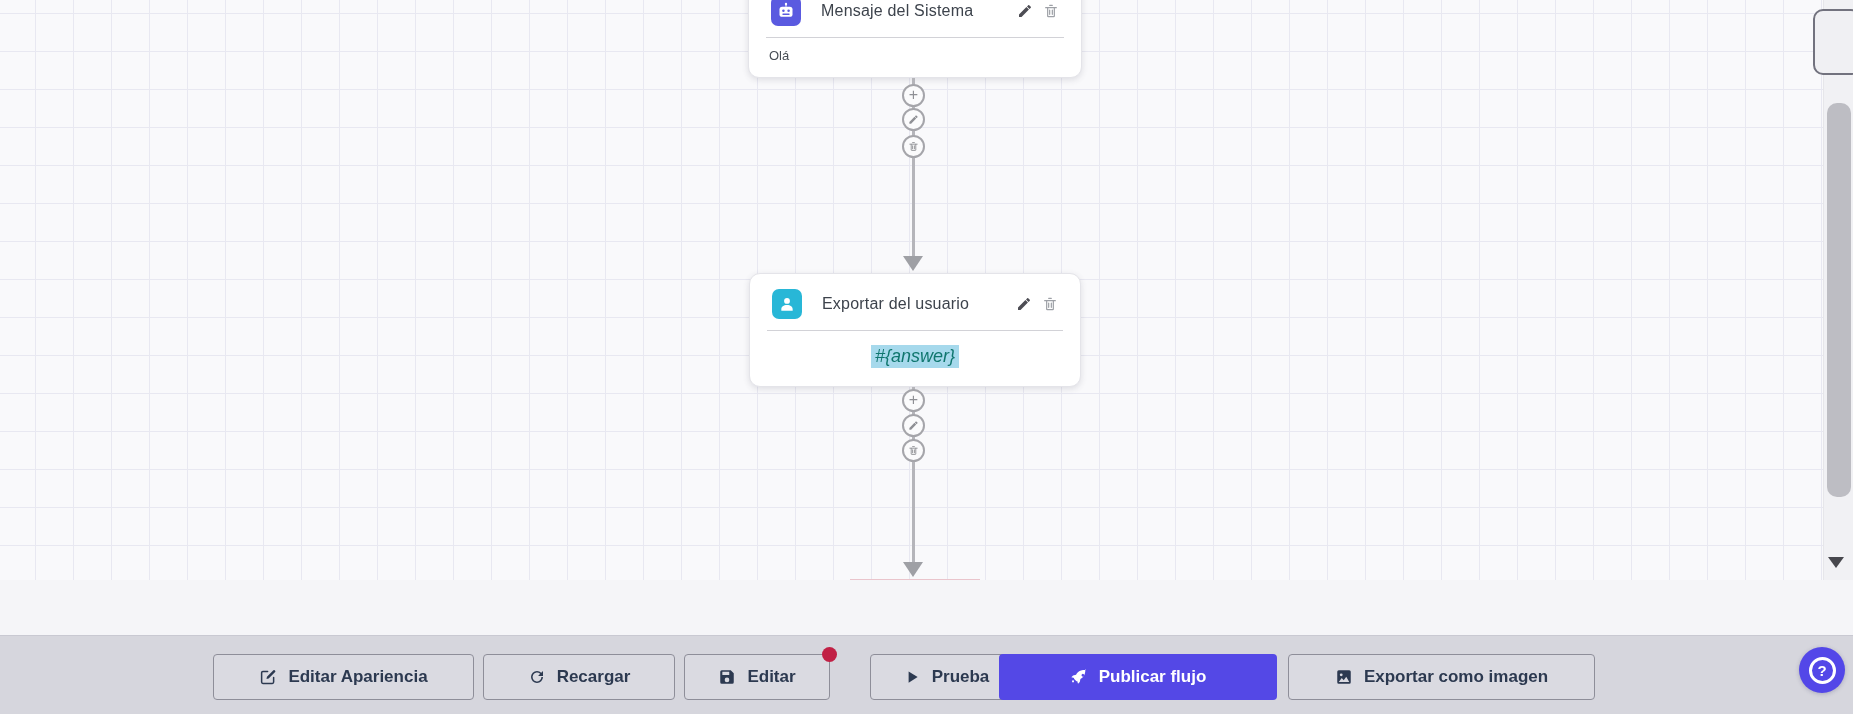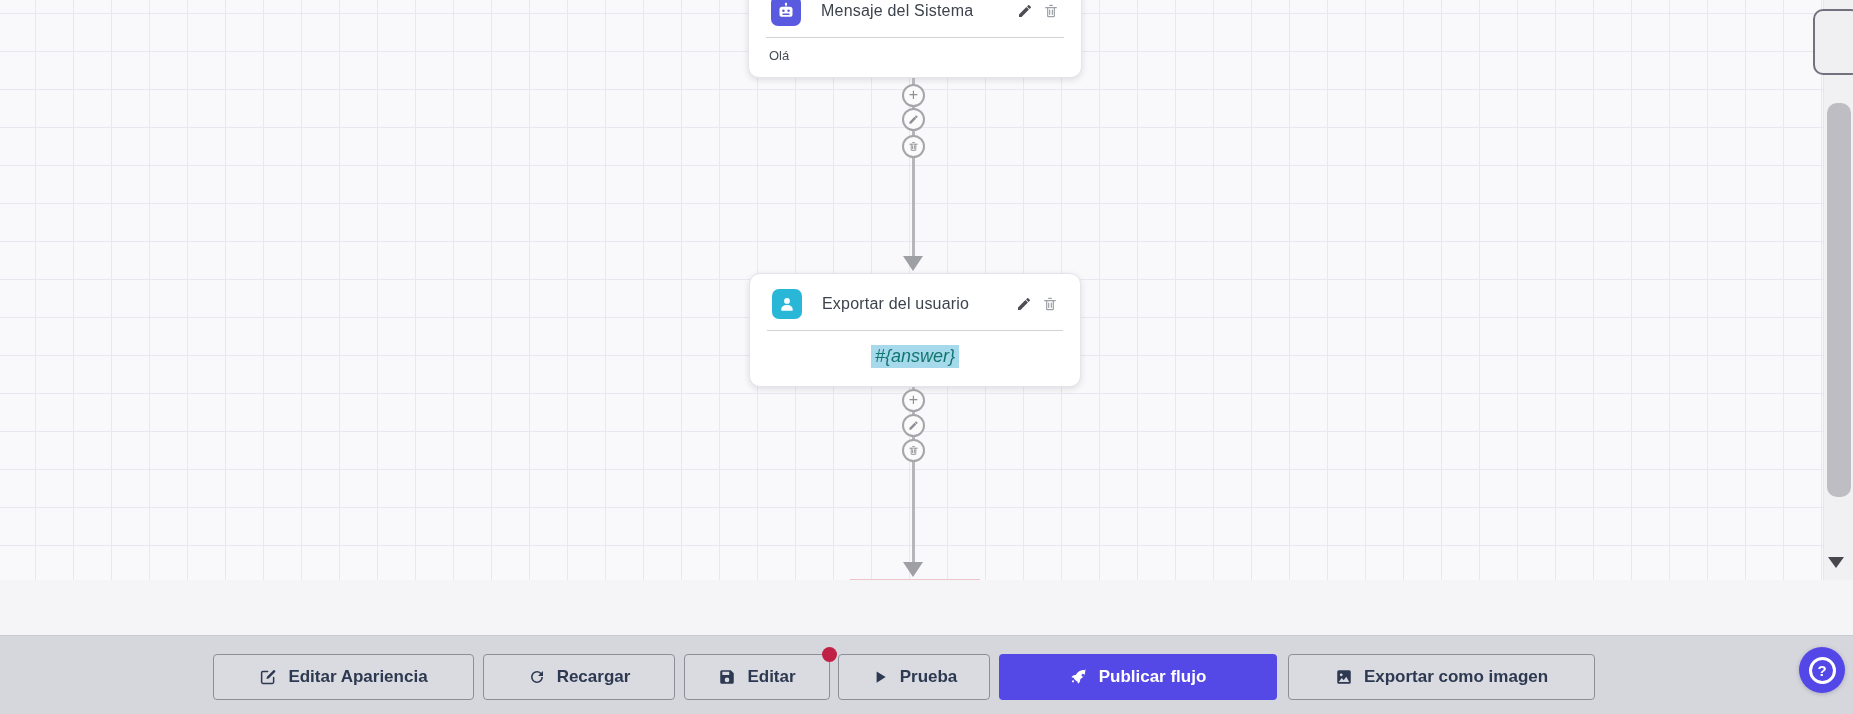--- a/index.html
+++ b/index.html
@@ -74,21 +74,21 @@
     position:absolute; top:654px; height:46px;
     display:flex; align-items:center; justify-content:center; gap:11px;
     background:#dadae1; border:1px solid #8e8e99; border-radius:4px;
     font-family:"Liberation Sans", sans-serif;
     font-size:17px; font-weight:700; color:#2c3950; cursor:pointer;
   }
   .tb-btn svg { width:18px; height:18px; flex:0 0 18px; }
   #btn-edit-appearance { left:213px;  width:261px; }
   #btn-reload          { left:483px;  width:192px; }
   #btn-save            { left:684px;  width:146px; }
-  #btn-test            { left:838px;  width:152px; }
+  #btn-test            { left:870px;  width:152px; }
   #btn-publish         { left:999px;  width:278px; border:none; color:#ffffff; }
   #btn-export          { left:1288px; width:307px; }
   #save-badge {
     position:absolute; left:822px; top:647px; width:15px; height:15px;
     border-radius:50%; z-index:4;
   }
 
   
   #help-button {
     position:absolute; left:1799px; top:647px; width:46px; height:46px; border-radius:50%;

